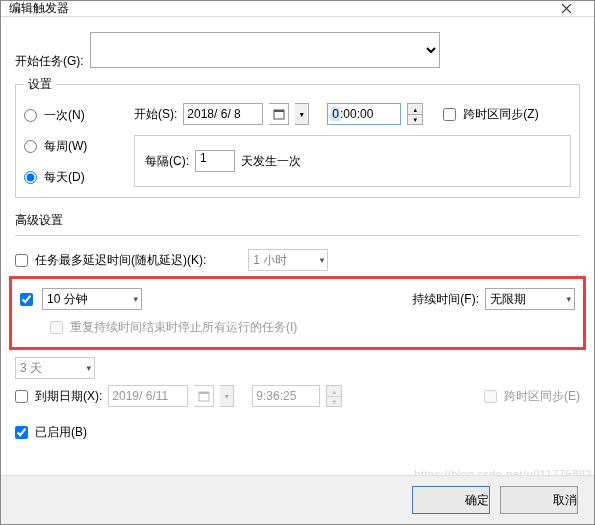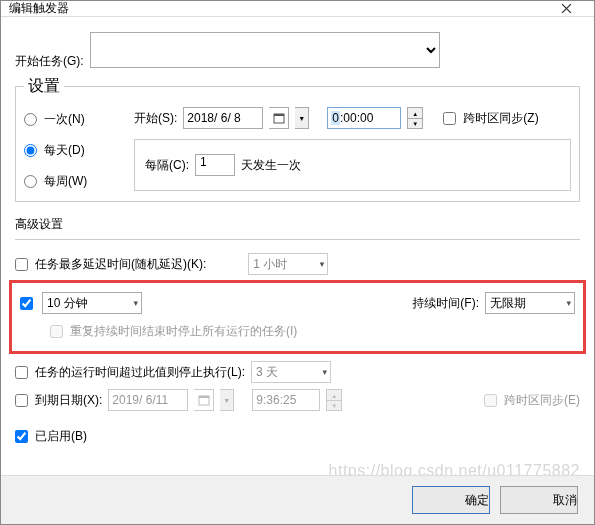--- a/index.html
+++ b/index.html
@@ -6,21 +6,21 @@
 body { margin: 0; background: #f0f0f0; }
 .window { width: 595px; height: 525px; background: #fff; border: 1px solid #888; position: relative; }
 .titlebar { height: 16px; border-bottom: 1px solid #ddd; display: flex; align-items: center; padding: 0 8px; background: #fff; }
 .titlebar .title { flex: 1; font-size: 12px; }
 .titlebar .close { width: 40px; height: 28px; display: flex; align-items: center; justify-content: center; cursor: pointer; }
 .body { padding: 12px 14px 0 14px; }
 .row { display: flex; align-items: center; margin-bottom: 6px; }
 .label { margin-right: 6px; margin-top: 24px; }
 select.wide { width: 350px; height: 22px; border: 1px solid #aaa; background: #fff; padding: 17px 4px; }
 fieldset.settings { border: 1px solid #ccc; margin: 4px 0 10px 0; padding: 10px 8px 10px 8px; position: relative; }
-fieldset.settings legend { padding: 0 4px; font-size: 16px; }
+fieldset.settings legend { padding: 0 4px; font-size: 12px; }
 .settings-inner { display: flex; gap: 20px; }
 .freq-col { width: 90px; display: flex; flex-direction: column; gap: 14px; padding-top: 4px; }
 .radio-row { display: flex; align-items: center; gap: 4px; }
 .right-col { flex: 1; }
 .start-row { display: flex; align-items: center; gap: 6px; }
 .date-input { width: 80px; height: 22px; border: 1px solid #aaa; padding: 0 3px; display: flex; align-items: center; background: #fff; }
 .date-cal { width: 20px; height: 22px; border: 1px solid #aaa; border-left: none; display: flex; align-items: center; justify-content: center; background: #fff; }
 .date-cal svg { width: 12px; height: 12px; }
 .dd { width: 14px; height: 22px; border: 1px solid #aaa; border-left: none; display: flex; align-items: center; justify-content: center; background: #f0f0f0; }
 .time-input { width: 74px; height: 22px; border: 1px solid #7aa7d9; padding: 0 3px; display: flex; align-items: center; background: #fff; }
@@ -36,21 +36,21 @@
 .combo { height: 22px; border: 1px solid #aaa; background: #fff; padding: 0 18px 0 4px; display: flex; align-items: center; position: relative; min-width: 80px; }
 .combo .arrow { position: absolute; right: 3px; font-size: 9px; color: #555; }
 .combo.disabled { color: #888; border-color: #ccc; }
 .redbox { border: 3px solid #e74242; padding: 6px 8px; margin: 2px -6px 4px -6px; }
 .disabled-text { color: #999; }
 .footer { position: absolute; bottom: 0; left: 0; right: 0; padding: 10px 16px; display: flex; justify-content: flex-end; gap: 10px; background: #f0f0f0; border-top: 1px solid #ddd; }
 .btn { min-width: 78px; height: 28px; border: 1px solid #999; background: #e9e9e9; display: flex; align-items: center; justify-content: flex-end; cursor: pointer; }
 .btn.primary { border: 1px solid #3a76c2; }
 input[type=checkbox], input[type=radio] { margin: 0 3px 0 0; width: 13px; height: 13px; }
 .gap { flex: 1; }
-.watermark { position: absolute; right: 14px; bottom: 44px; color: #d7d7d7; font-size: 16px; letter-spacing: 0.5px; pointer-events: none; margin-left: 40px; }
+.watermark { position: absolute; right: 2px; bottom: 44px; color: #d7d7d7; font-size: 11px; letter-spacing: 0.5px; pointer-events: none; margin-left: 40px; }
 </style>
 </head>
 <body>
 
 <div class="window">
   <div class="titlebar">
     <span class="title">编辑触发器</span>
     <div class="close">
       <svg width="11" height="11" viewBox="0 0 10 10">
           <path d="M1 1 L9 9 M9 1 L1 9" stroke="#333" stroke-width="1.2"></path>
@@ -68,26 +68,26 @@
 
     <fieldset class="settings">
       <legend>设置</legend>
       <div class="settings-inner">
         <div class="freq-col">
           <label class="radio-row">
               <input type="radio" name="freq" style="">
               <span>一次(N)</span>
             </label>
           <label class="radio-row">
+              <input type="radio" name="freq" style="">
+              <span>每周(W)</span>
+            </label>
+          <label class="radio-row">
               <input type="radio" name="freq" checked="" style="">
               <span>每天(D)</span>
-            </label>
-          <label class="radio-row">
-              <input type="radio" name="freq" style="">
-              <span>每周(W)</span>
             </label>
         </div>
         <div class="right-col">
           <div class="start-row">
             <span>开始(S):</span>
             <div class="date-input">
                 <span>2018/ 6/ 8</span>
               </div>
             <div class="date-cal">
                 <svg viewBox="0 0 12 12">
@@ -155,24 +155,20 @@
       </div>
       <div class="adv-row" style="padding-left:30px">
         <label class="radio-row disabled-text">
             <input type="checkbox" disabled="" style="">
             <span>重复持续时间结束时停止所有运行的任务(I)</span>
           </label>
       </div>
     </div>
 
     <div class="adv-row">
-      <label class="radio-row">
-          <input type="checkbox" style="">
-          <span>任务的运行时间超过此值则停止执行(L):</span>
-        </label>
       <div class="combo disabled">
           <span>3 天</span>
           <span class="arrow">▾</span>
         </div>
     </div>
 
     <div class="adv-row">
       <label class="radio-row">
           <input type="checkbox" style="">
           <span>到期日期(X):</span>

